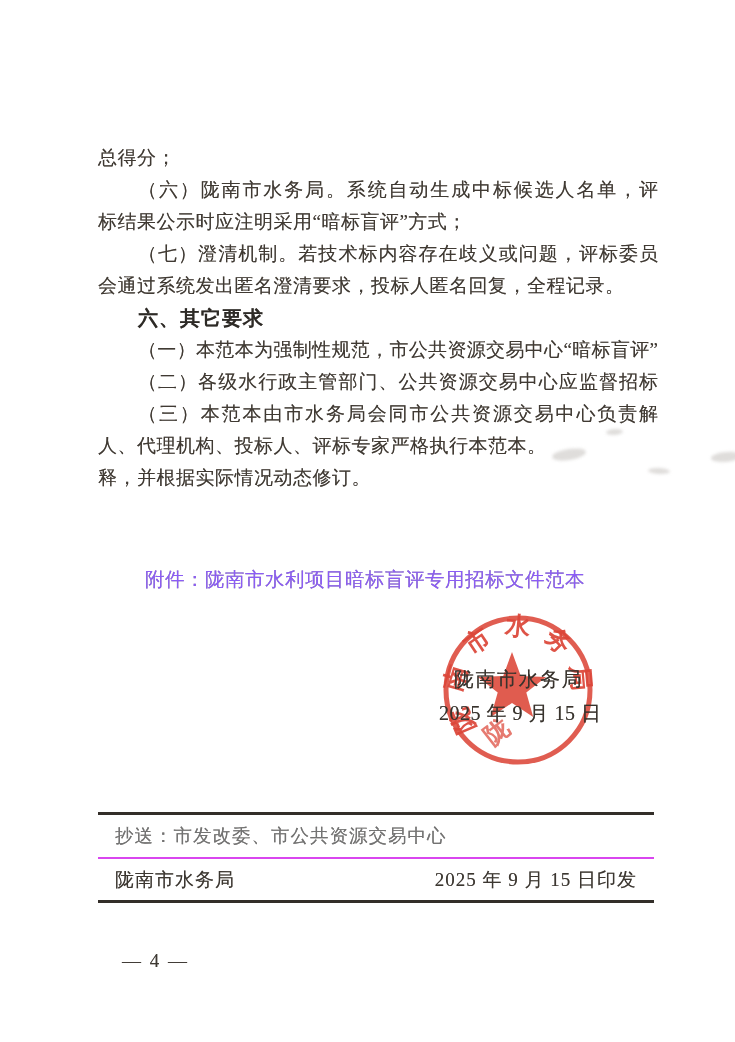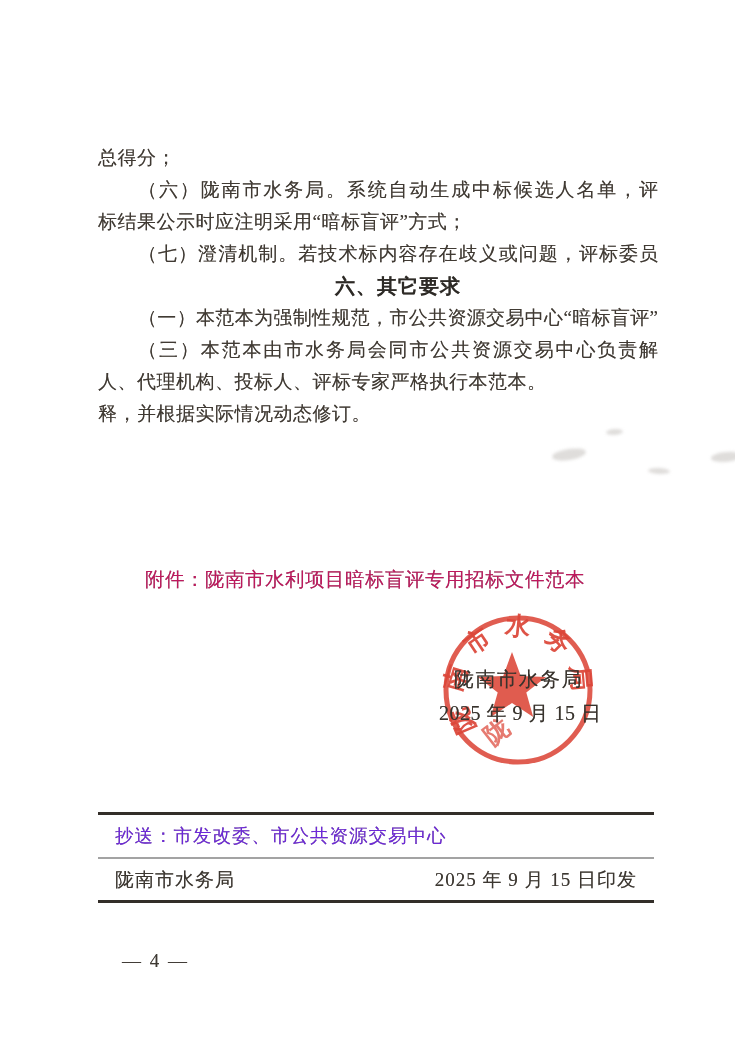--- a/index.html
+++ b/index.html
@@ -22,41 +22,41 @@
   }
   .line {
     height: 32px;
     line-height: 32px;
     font-size: 19px;
     letter-spacing: 0.5px;
     white-space: nowrap;
     color: #403a33;
     text-shadow: 0 0 0.4px rgba(62,57,51,0.55);
   }
-  .line.indent { text-indent: 40px; text-align: center; }
+  .line.indent { text-indent: 40px; }
   .line.justify { text-align: justify; text-align-last: justify; letter-spacing: 0; }
   .line.bold {
     font-family: "Liberation Sans", "DejaVu Sans", sans-serif;
     font-weight: 700;
     font-size: 20px;
     color: #2d2a26;
     letter-spacing: 1px;
   }
   .attachment {
     position: absolute;
     top: 564px;
     left: 86px;
     width: 600px;
     height: 32px;
     line-height: 32px;
     font-size: 19.5px;
     text-indent: 47px;
     letter-spacing: 0.5px;
     white-space: nowrap;
-    color: #be185d;
+    color: #8b5cf6;
     text-shadow: 0 0 0.4px rgba(62,57,51,0.55);
   }
   
   .seal {
     position: absolute;
     left: 418px;
     top: 600px;
     width: 180px;
     height: 180px;
   }
@@ -116,22 +116,22 @@
     top: 812px;
     width: 556px;
     border-top: 3px solid #332e29;
   }
   .footer-cc {
     height: 42px;
     line-height: 42px;
     padding-left: 17px;
     font-size: 18.5px;
     letter-spacing: 1px;
-    color: #6d28d9;
-    border-bottom: 2px solid #a3a3a3;
+    color: #737373;
+    border-bottom: 2px solid #d946ef;
     white-space: nowrap;
     text-shadow: 0 0 0.4px rgba(60,55,49,0.55);
   }
   .footer-issue {
     height: 41px;
     display: flex;
     align-items: center;
     justify-content: space-between;
     padding: 0 17px;
     font-size: 19px;
@@ -156,22 +156,24 @@
 <body>
 
 <div class="page">
 
   <div class="lines">
 
   <div class="line">总得分；</div>
       <div class="line indent justify">（六）陇南市水务局。系统自动生成中标候选人名单，评</div>
       <div class="line">标结果公示时应注明采用“暗标盲评”方式；</div>
       <div class="line indent justify">（七）澄清机制。若技术标内容存在歧义或问题，评标委员</div>
+      <div class="line">会通过系统发出匿名澄清要求，投标人匿名回复，全程记录。</div>
       <div class="line indent bold">六、其它要求</div>
       <div class="line indent justify">（一）本范本为强制性规范，市公共资源交易中心“暗标盲评”</div>
+      <div class="line indent justify">（二）各级水行政主管部门、公共资源交易中心应监督招标</div>
       <div class="line indent justify">（三）本范本由市水务局会同市公共资源交易中心负责解</div>
       <div class="line">人、代理机构、投标人、评标专家严格执行本范本。</div>
       <div class="line">释，并根据实际情况动态修订。</div>
     </div>
 
   <div class="attachment">附件：陇南市水利项目暗标盲评专用招标文件范本</div>
 
   <div class="smudge s1"></div>
   <div class="smudge s2"></div>
   <div class="smudge s3"></div>

